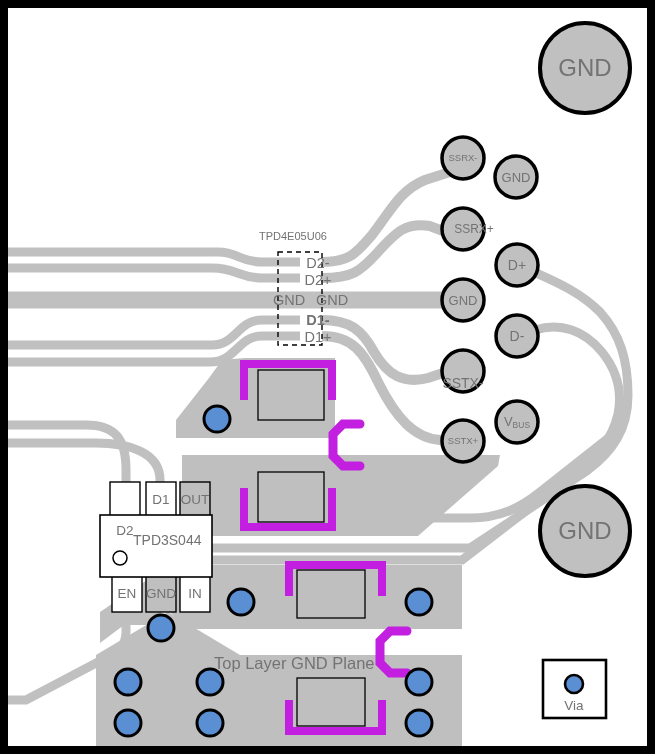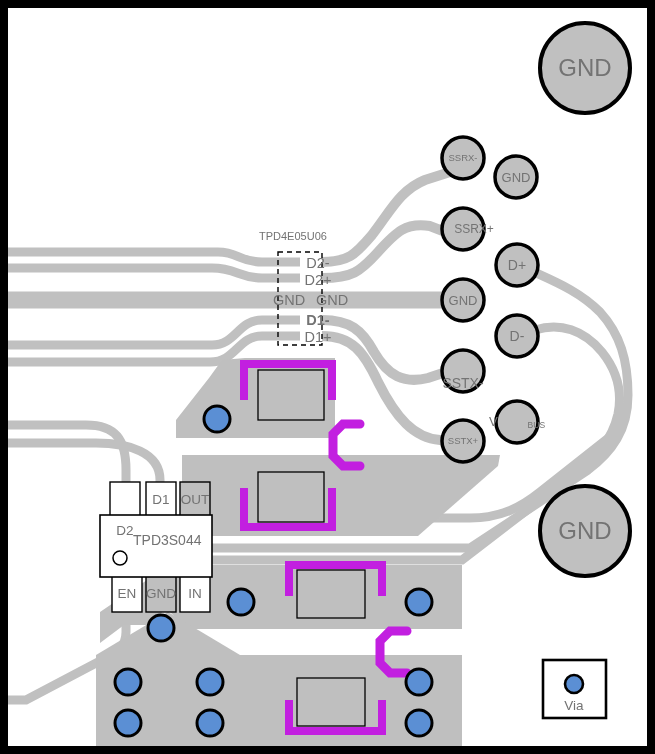--- a/index.html
+++ b/index.html
@@ -2,21 +2,21 @@
 <html><head>
 <meta charset="utf-8">
 <style>
   html,body{margin:0;padding:0;background:#ffffff;}
   body{width:655px;height:754px;font-family:"Liberation Sans",sans-serif;overflow:hidden;}
   #board{position:relative;width:655px;height:754px;}
   #svgroot{position:absolute;left:0;top:0;width:655px;height:754px;}
   .lbl{position:absolute;font-family:"Liberation Sans",sans-serif;color:#737373;white-space:nowrap;
        pointer-events:none;line-height:1;}
   .pad-lbl{transform:translate(-50%,-50%);text-align:center;}
-  .sub{font-size:8.5px;vertical-align:-2px;padding-left:30px;}
+  .sub{font-size:8.5px;vertical-align:-2px;}
 </style>
 </head>
 <body>
 
 <div id="board">
 
   <svg id="svgroot" viewBox="0 0 655 754">
 
     <rect x="4" y="4" width="647" height="746" fill="#ffffff" stroke="#000000" stroke-width="8"></rect>
 
@@ -166,16 +166,17 @@
   <div class="lbl pad-lbl" style="left:463px;top:158px;font-size:9.5px;">SSRX-</div>
   <div class="lbl pad-lbl" style="left:516px;top:177px;font-size:13px;">GND</div>
   <div class="lbl pad-lbl" style="left:474px;top:229px;font-size:12px;">SSRX+</div>
   <div class="lbl pad-lbl" style="left:517px;top:265px;font-size:14px;">D+</div>
   <div class="lbl pad-lbl" style="left:463px;top:300px;font-size:13px;">GND</div>
   <div class="lbl pad-lbl" style="left:517px;top:336px;font-size:14px;">D-</div>
   <div class="lbl pad-lbl" style="left:463px;top:363px;font-size:14px;margin-top:20px;">SSTX-</div>
   <div class="lbl pad-lbl" style="left:517px;top:422px;font-size:13px;"><span>V</span><span class="sub">BUS</span></div>
   <div class="lbl pad-lbl" style="left:463px;top:441px;font-size:9.5px;">SSTX+</div>
 
+  <div class="lbl" style="left:214px;top:655px;font-size:16.5px;">Top Layer GND Plane</div>
 
   <div class="lbl pad-lbl" style="left:574px;top:706px;font-size:13.5px;">Via</div>
 
 </div>
 
 </body></html>

